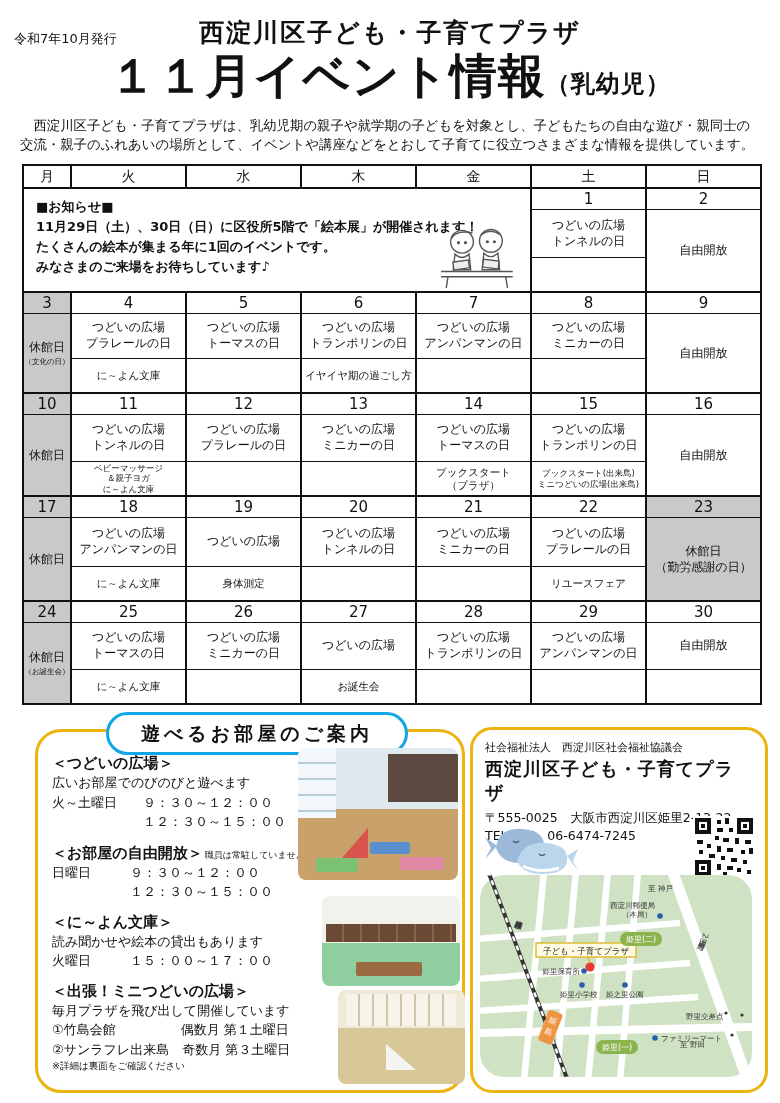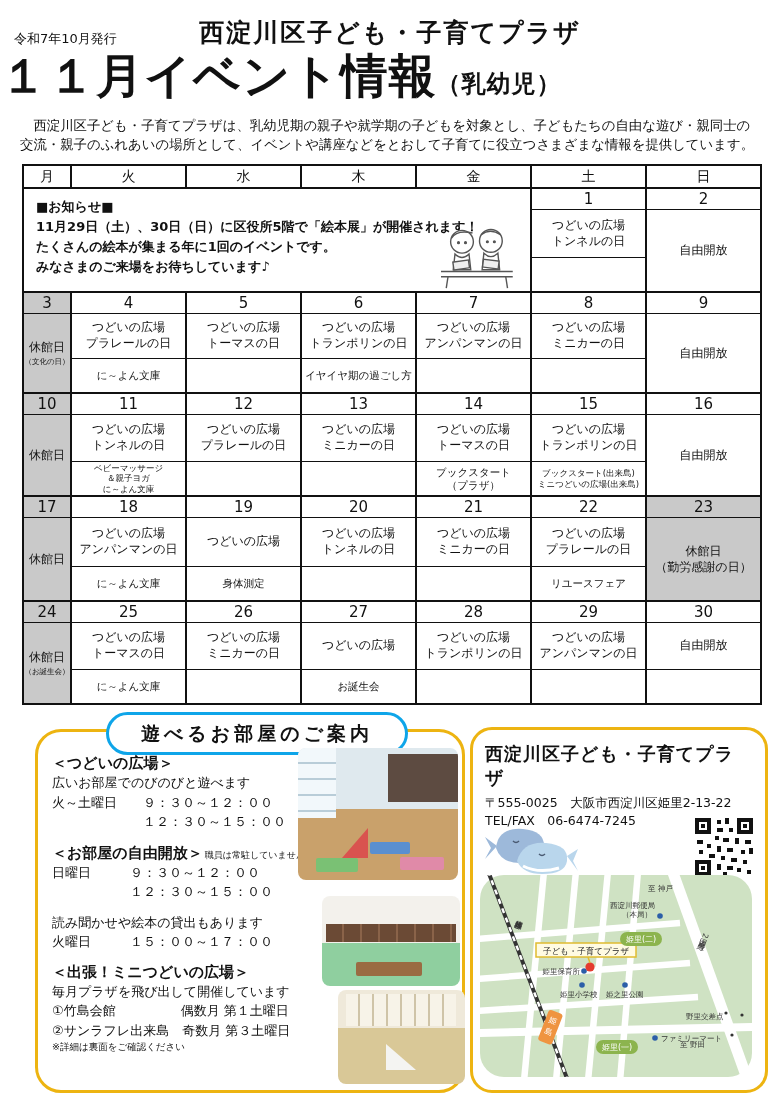--- a/index.html
+++ b/index.html
@@ -3,21 +3,21 @@
 <meta charset="utf-8">
 <style>
   html,body{margin:0;padding:0;}
   body{width:780px;height:1103px;position:relative;background:#fff;
        font-family:"DejaVu Sans","Liberation Sans",sans-serif;color:#111;}
   .abs{position:absolute;}
 
   
   .issue{left:14px;top:30px;font-size:13px;}
   .org-title{left:0;right:0;top:16px;text-align:center;font-size:25px;font-weight:700;letter-spacing:2px;}
-  .main-title{left:0;right:0;top:50px;font-size:47px;font-weight:900;letter-spacing:1px;line-height:1.1;}
+  .main-title{left:0;right:0;top:50px;text-align:center;font-size:47px;font-weight:900;letter-spacing:1px;line-height:1.1;}
   .main-title .suffix{font-size:24px;font-weight:800;}
   .intro{left:20px;top:116px;width:742px;font-size:13.4px;line-height:1.45;}
 
   
   .calendar{left:22px;top:164px;width:736px;border:2px solid #111;background:#fff;}
   .cal-header,.week{display:grid;grid-template-columns:46px repeat(6,1fr);}
   .cal-header{height:21px;}
   .hcell{border-left:2px solid #111;display:flex;align-items:center;justify-content:center;font-size:14px;}
   .hcell:first-child{border-left:none;}
   .week{border-top:2px solid #111;}
@@ -318,20 +318,21 @@
         <div class="sec-line">広いお部屋でのびのびと遊べます</div>
         <div class="sec-line">火～土曜日　　９：３０～１２：００</div>
         <div class="sec-line">　　　　　　　１２：３０～１５：００</div>
       </div>
       <div class="sec">
         <div><span class="sec-heading">＜お部屋の自由開放＞</span><span class="sec-note">職員は常駐していません</span></div>
         <div class="sec-line">日曜日　　　９：３０～１２：００</div>
         <div class="sec-line">　　　　　　１２：３０～１５：００</div>
       </div>
       <div class="sec">
+        <div class="sec-heading">＜に～よん文庫＞</div>
         <div class="sec-line">読み聞かせや絵本の貸出もあります</div>
         <div class="sec-line">火曜日　　　１５：００～１７：００</div>
       </div>
       <div class="sec">
         <div class="sec-heading">＜出張！ミニつどいの広場＞</div>
         <div class="sec-line">毎月プラザを飛び出して開催しています</div>
         <div class="sec-line">①竹島会館　　　　　偶数月 第１土曜日</div>
         <div class="sec-line">②サンラフレ出来島　奇数月 第３土曜日</div>
         <div class="sec-foot">※詳細は裏面をご確認ください</div>
       </div>
@@ -349,20 +350,21 @@
         <div class="table"></div>
     </div>
     <div class="photo ph3">
       <div class="shoji"></div>
         <div class="slide"></div>
     </div>
   </div>
 
   <div class="abs right-box">
     <div class="rb-inner">
+      <div class="c-small">社会福祉法人　西淀川区社会福祉協議会</div>
       <div class="c-large">西淀川区子ども・子育てプラザ</div>
       <div class="c-line">〒555-0025　大阪市西淀川区姫里2-13-22</div>
       <div class="c-line">TEL/FAX　06-6474-7245</div>
     </div>
     <div class="whale-row">
       <svg width="100" height="64" viewBox="0 0 100 64" style="position:absolute;left:0;top:0;">
         <path d="M16 30 L4 21 L10 32 L4 43 Z" fill="#9db9da"></path>
         <path d="M15 32 Q17 11 42 13 Q65 15 63 33 Q61 47 39 47 Q20 47 15 32 Z" fill="#9db9da"></path>
         <path d="M32 25 q3 3 6 0" stroke="#4a5a72" stroke-width="1.4" fill="none"></path>
         <path d="M86 40 L97 33 L92 45 L97 55 Z" fill="#b9d6ec"></path>

